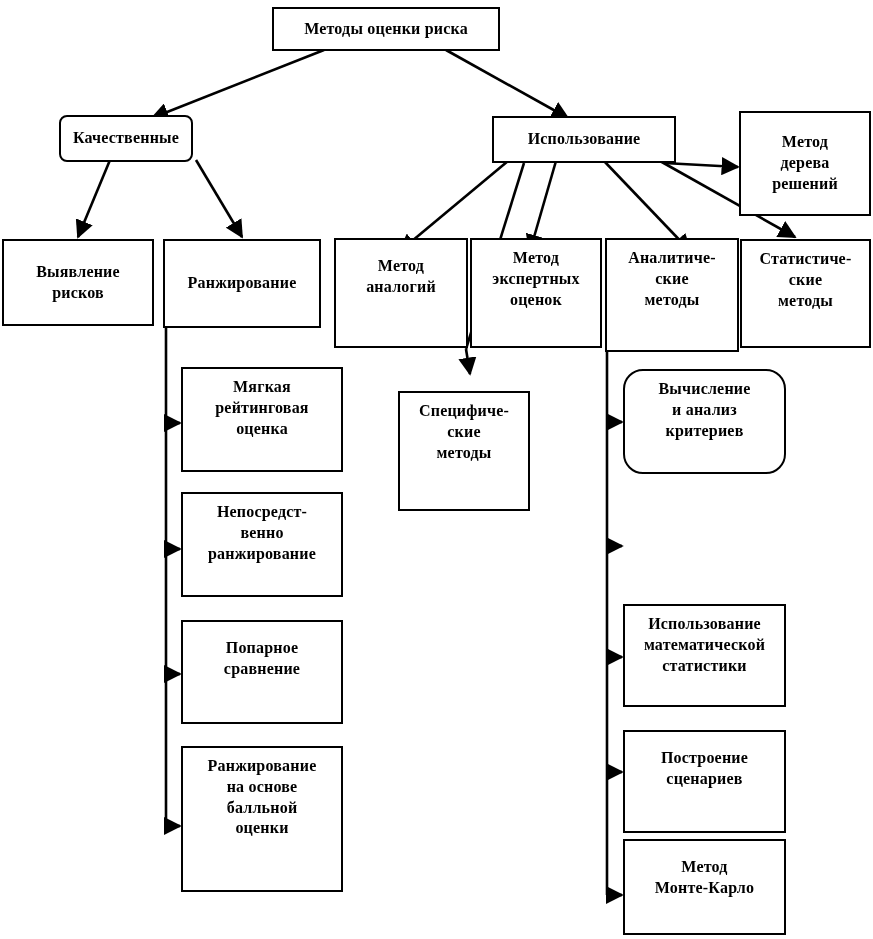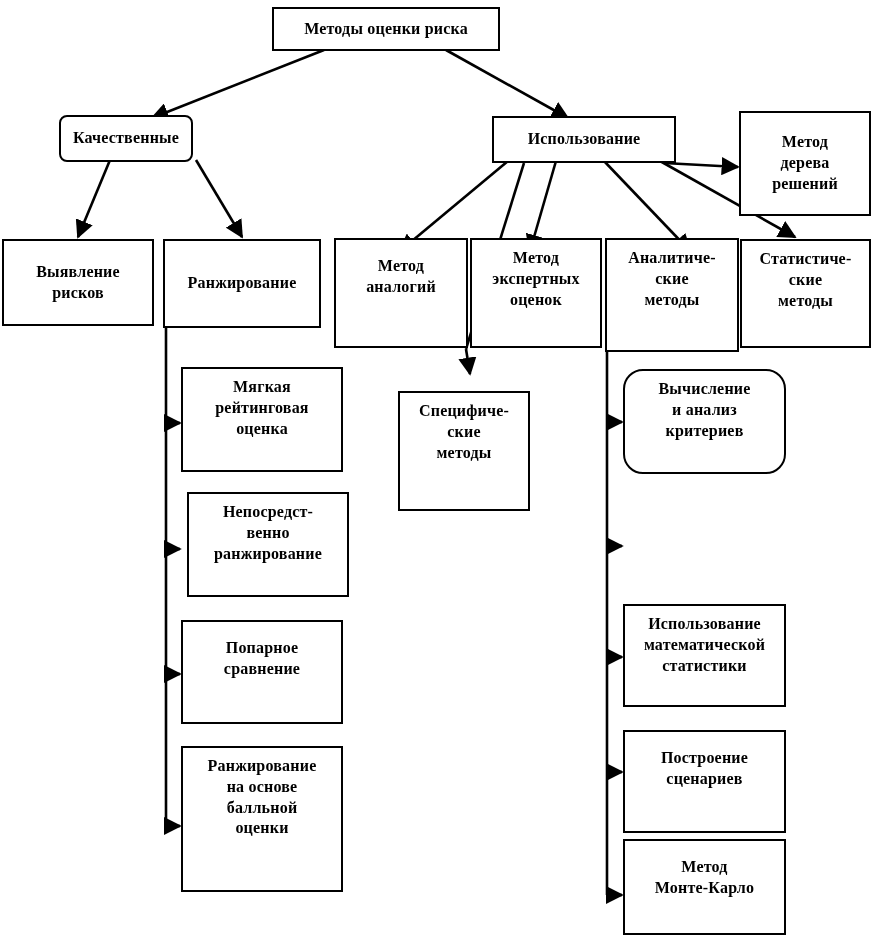--- a/index.html
+++ b/index.html
@@ -174,21 +174,21 @@
 ские
 методы</span>
   </div>
 
   <div class="node align-top" style="left:623px; top:369px; width:163px; height:105px;border-radius:20px;">
     <span class="node-label">Вычисление
 и анализ
 критериев</span>
   </div>
 
-  <div class="node align-top" style="left:187px; top:492px; width:162px; height:105px;">
+  <div class="node align-top" style="left:181px; top:492px; width:162px; height:105px;">
     <span class="node-label">Непосредст-
 венно
 ранжирование</span>
   </div>
 
 
   <div class="node align-top" style="left:623px; top:604px; width:163px; height:103px;">
     <span class="node-label">Использование
 математической
 статистики</span>

